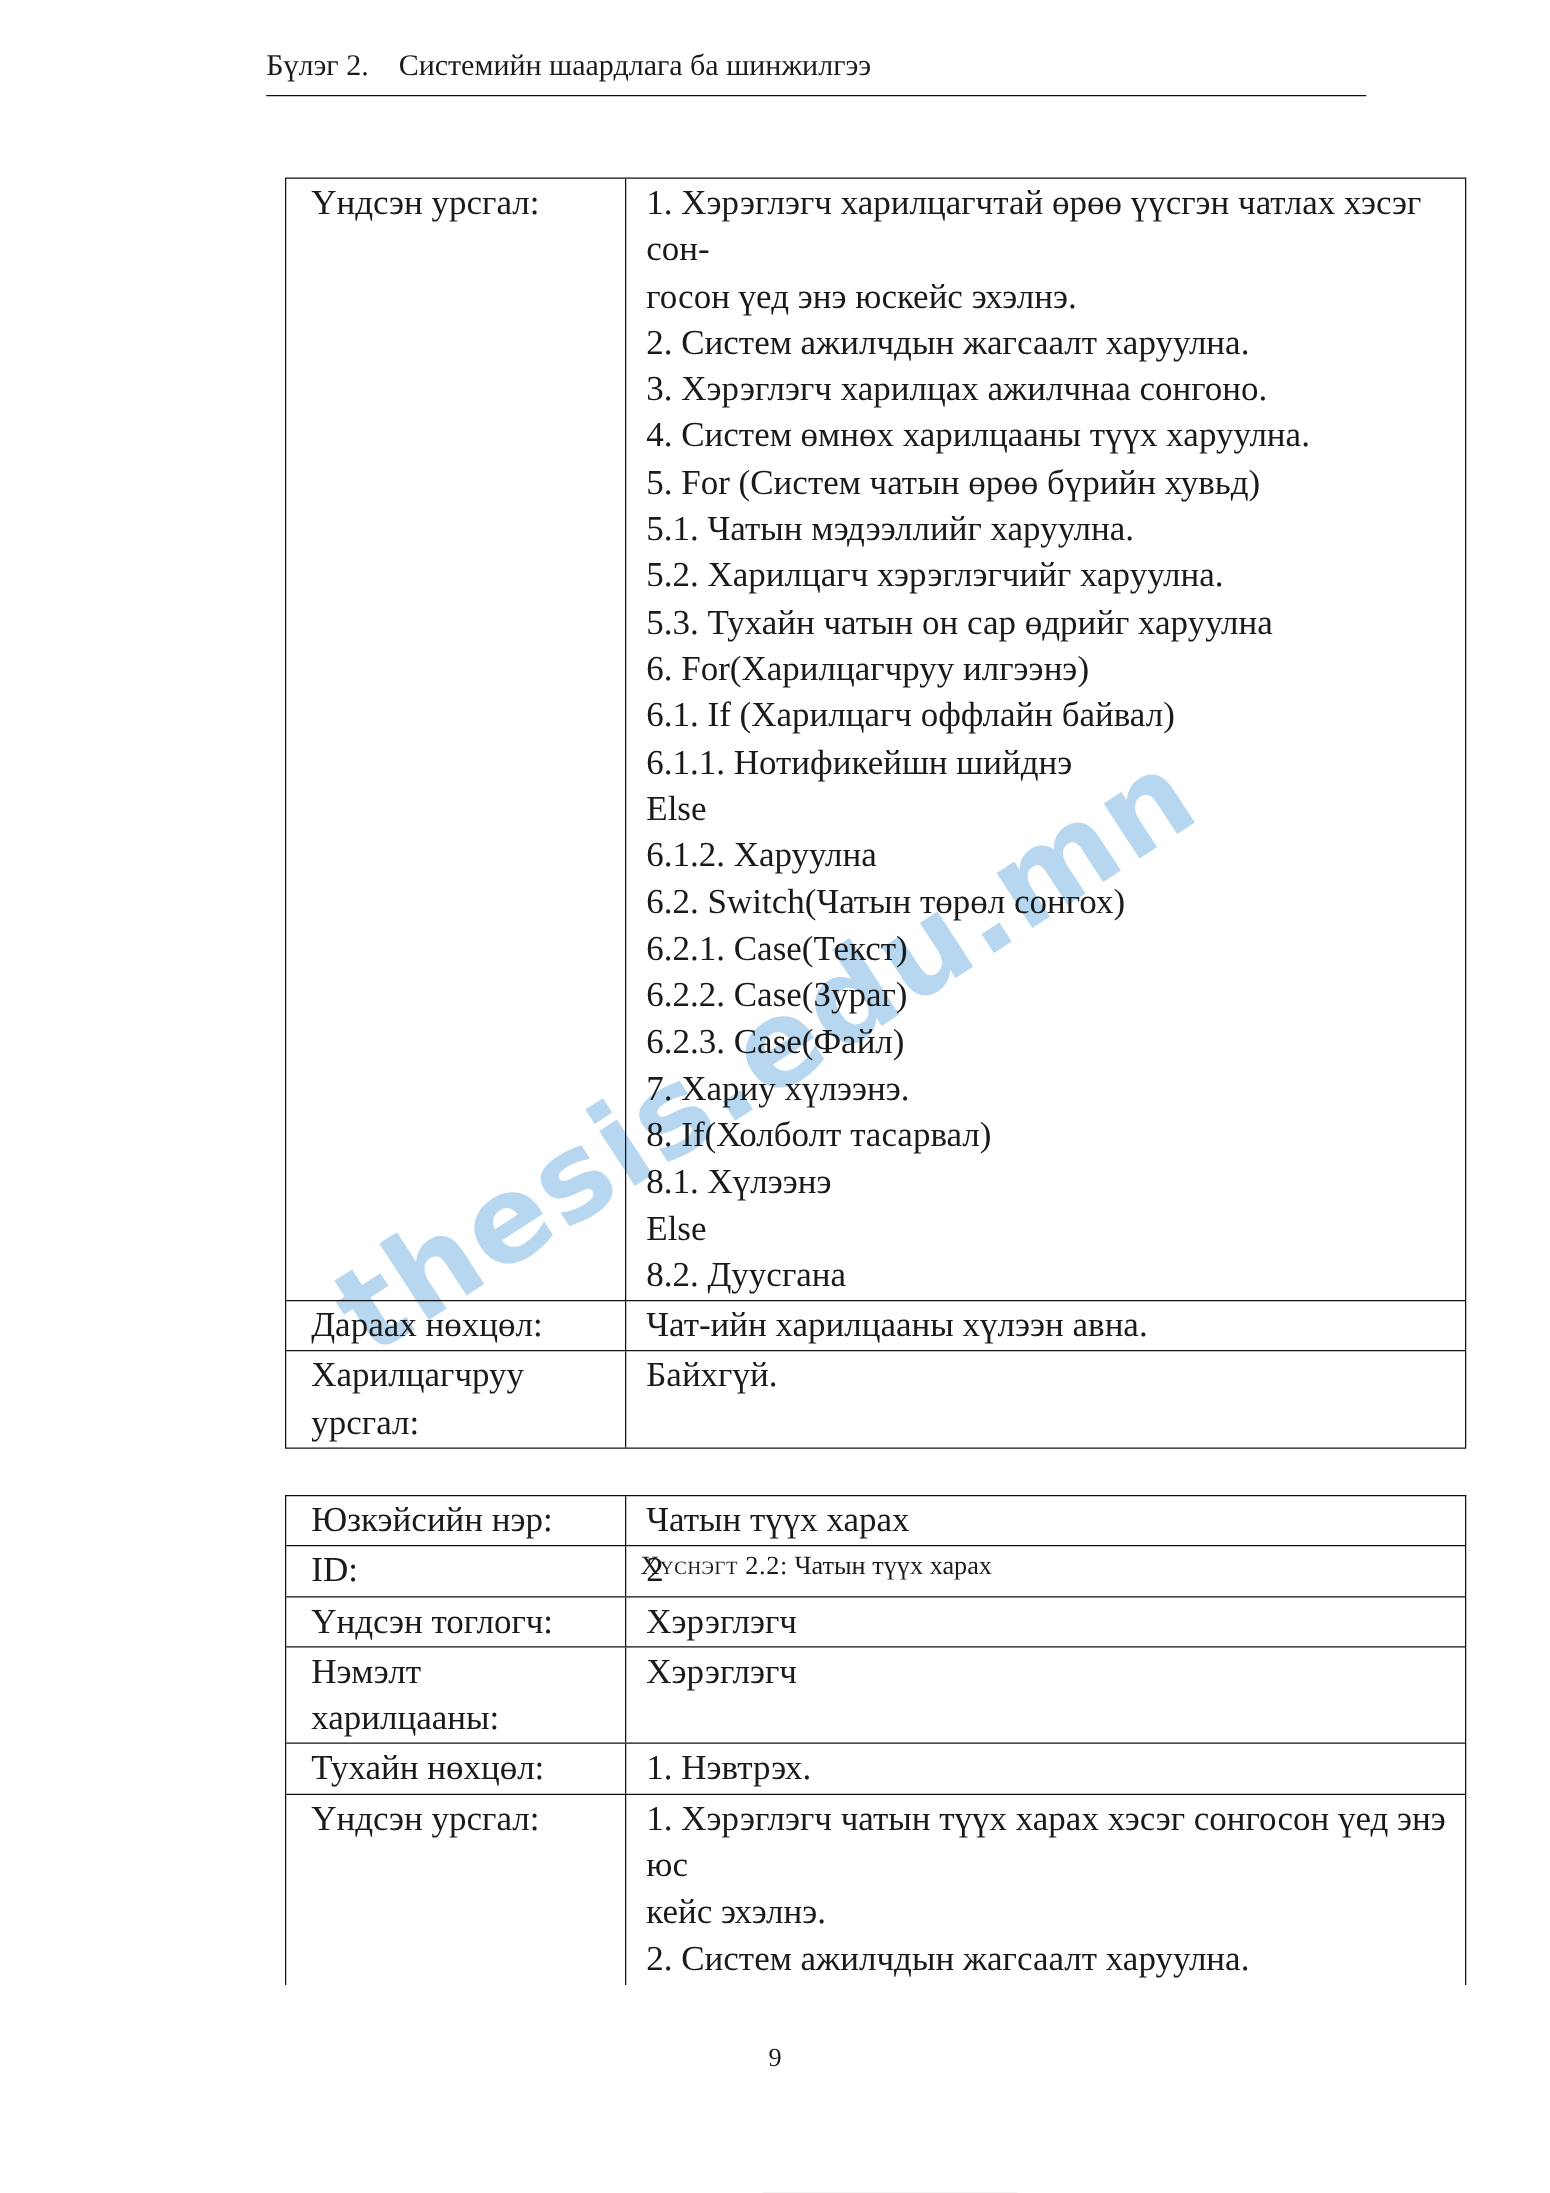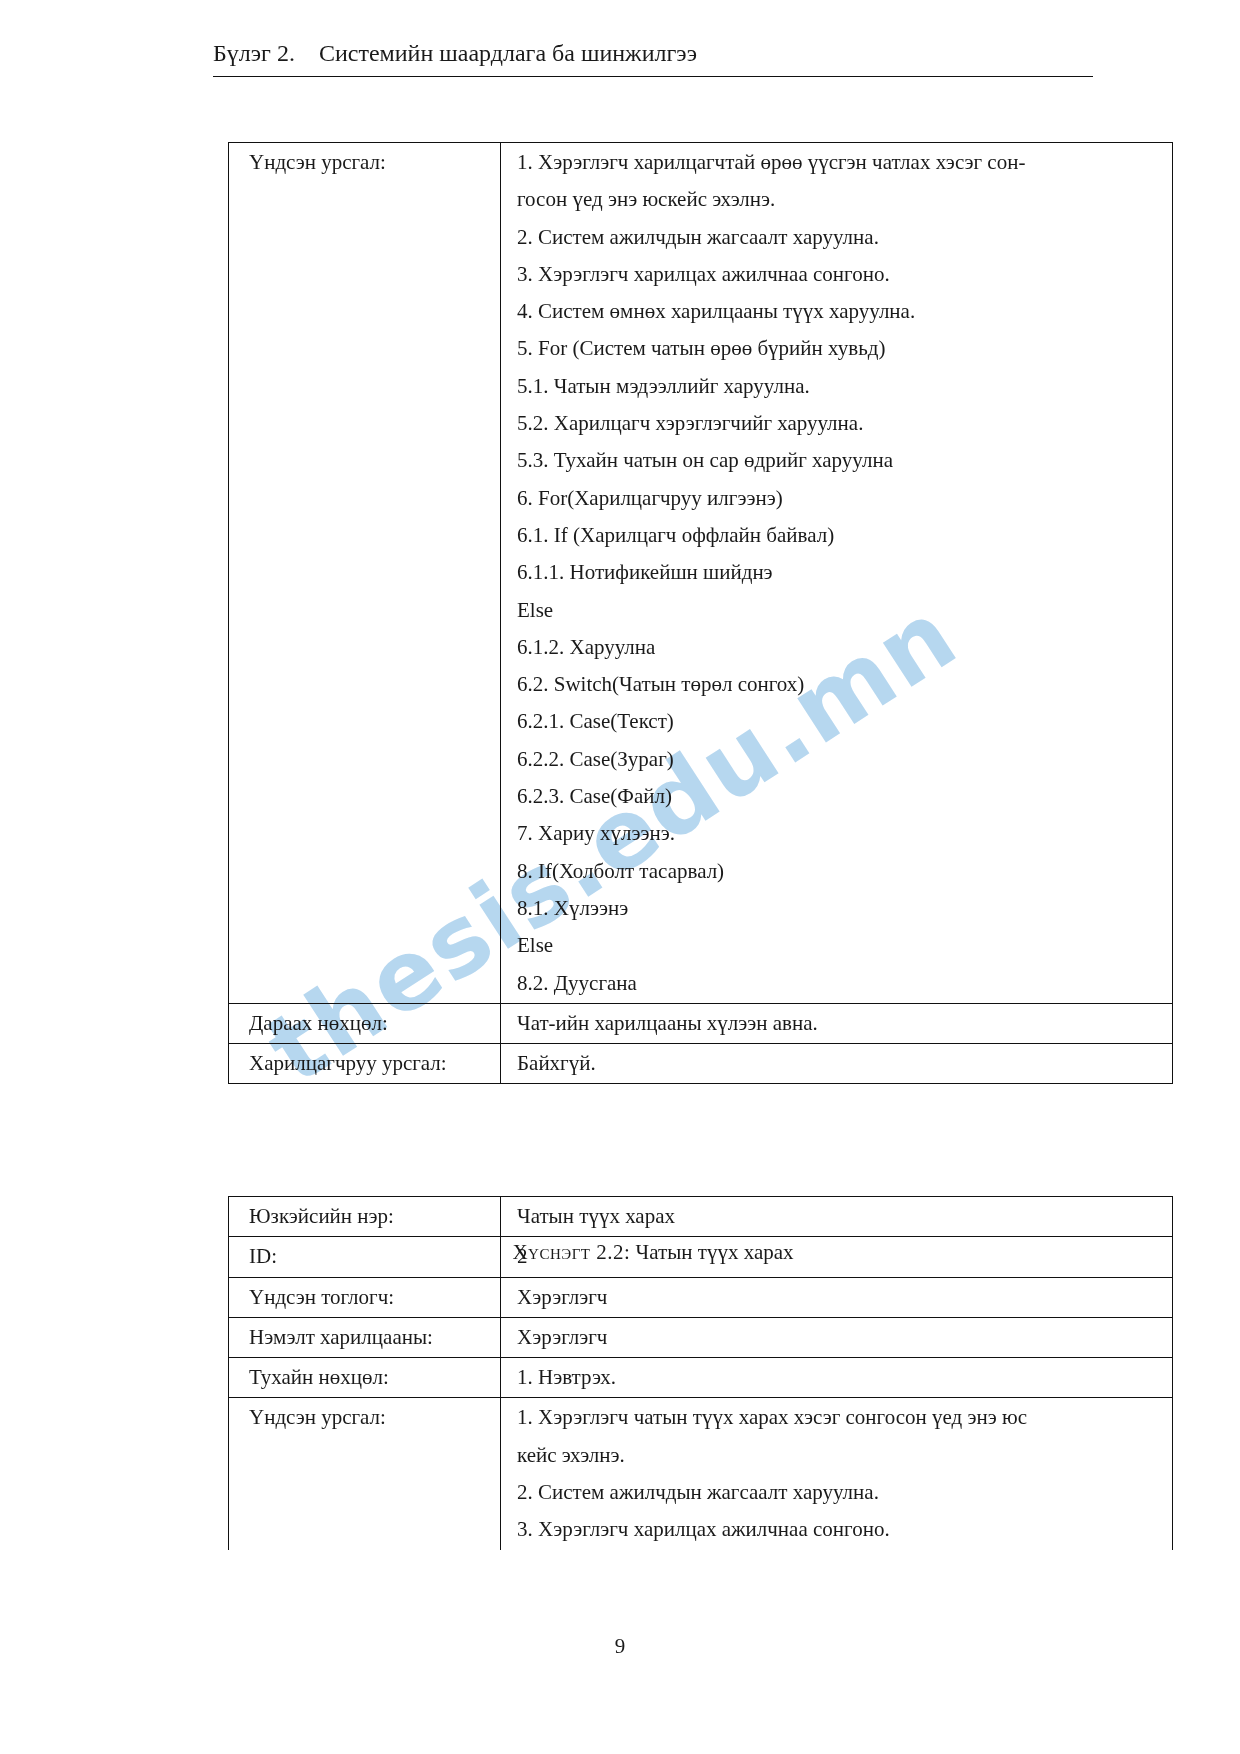--- a/index.html
+++ b/index.html
@@ -35,21 +35,21 @@
     padding-bottom:9px;
     border-bottom:1.6px solid #111;
     white-space:pre;
   }
   
   .dtable{
     position:absolute;
     left:228px;
     width:945px;
     border:1.6px solid #111;
-    font-size:21px;
+    font-size:28px;
     line-height:37.3px;
     box-sizing:border-box;
   }
   .drow{display:flex;}
   .drow + .drow{border-top:1.6px solid #111;}
   .cell{box-sizing:border-box;padding:1px 10px 1px 20px;}
   .cell.label{
     width:272px;flex:none;
     border-right:1.6px solid #111;
   }

